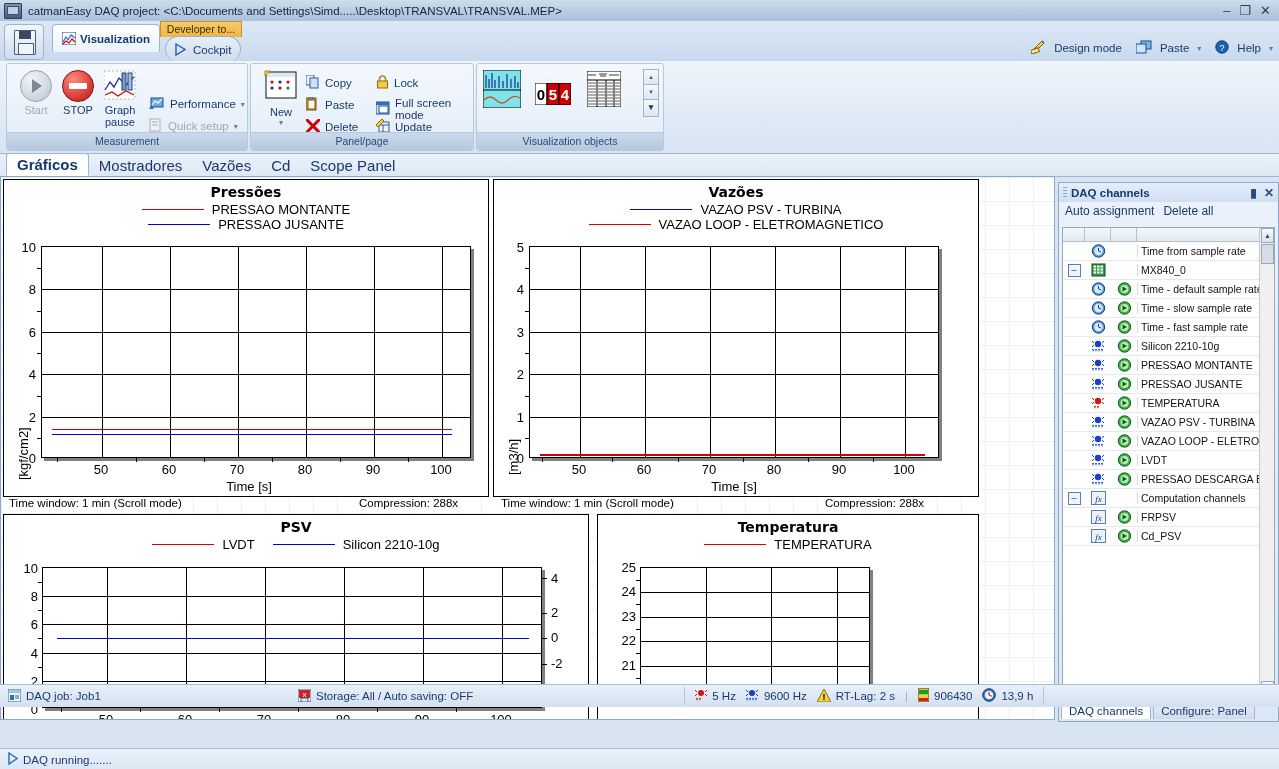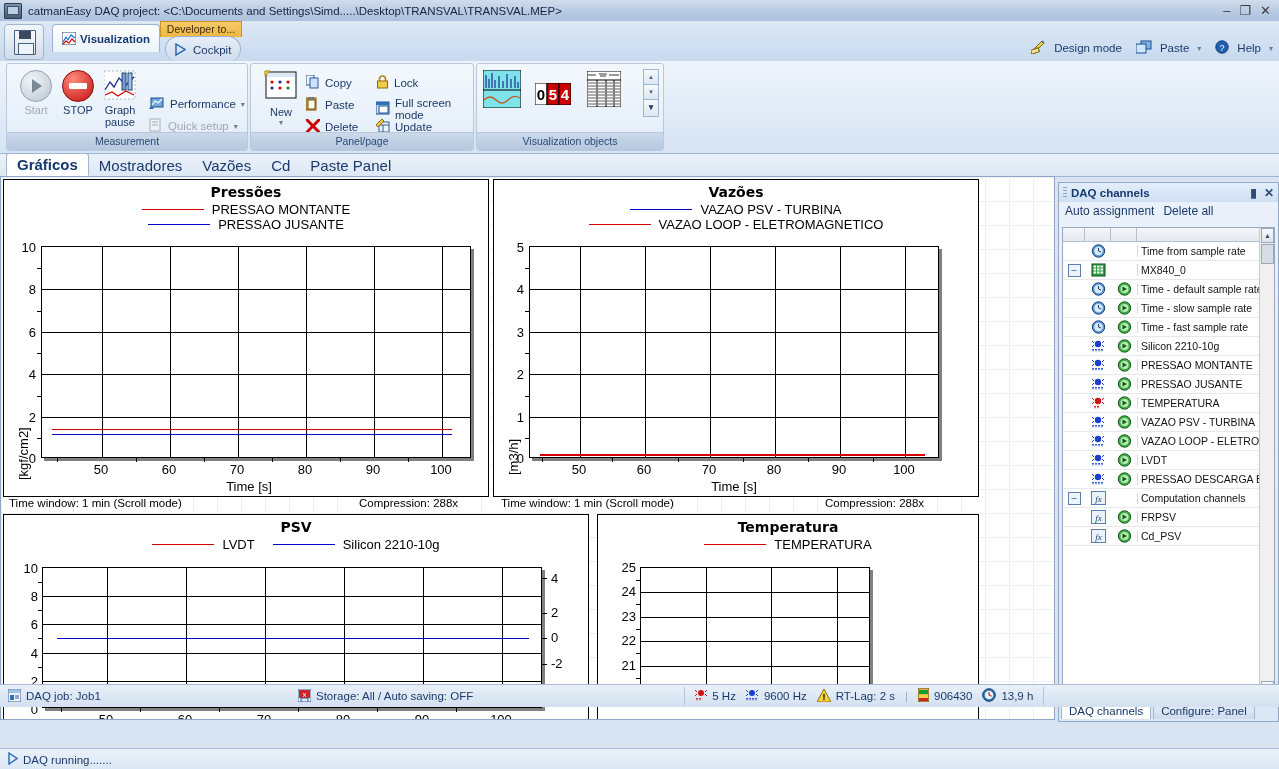--- a/index.html
+++ b/index.html
@@ -435,21 +435,21 @@
       </div>
       <div class="cap">Visualization objects</div>
     </div>
   </div>
 
   <div class="pagetabs">
     <div class="ptab sel" style="margin-left:6px;">Gráficos</div>
     <div class="ptab">Mostradores</div>
     <div class="ptab">Vazões</div>
     <div class="ptab">Cd</div>
-    <div class="ptab">Paste Panel</div>
+    <div class="ptab">Scope Panel</div>
   </div>
 
   <div class="panel">
 
     <div class="chartbox" style="left:2px;top:2px;width:486px;height:318px;">
       <div class="ctitle">Pressões</div>
       <div class="legend">
         <div class="lgi">
             <span class="lgline" style="border-top-color:#d40000;"></span>
             <span>PRESSAO MONTANTE</span>

